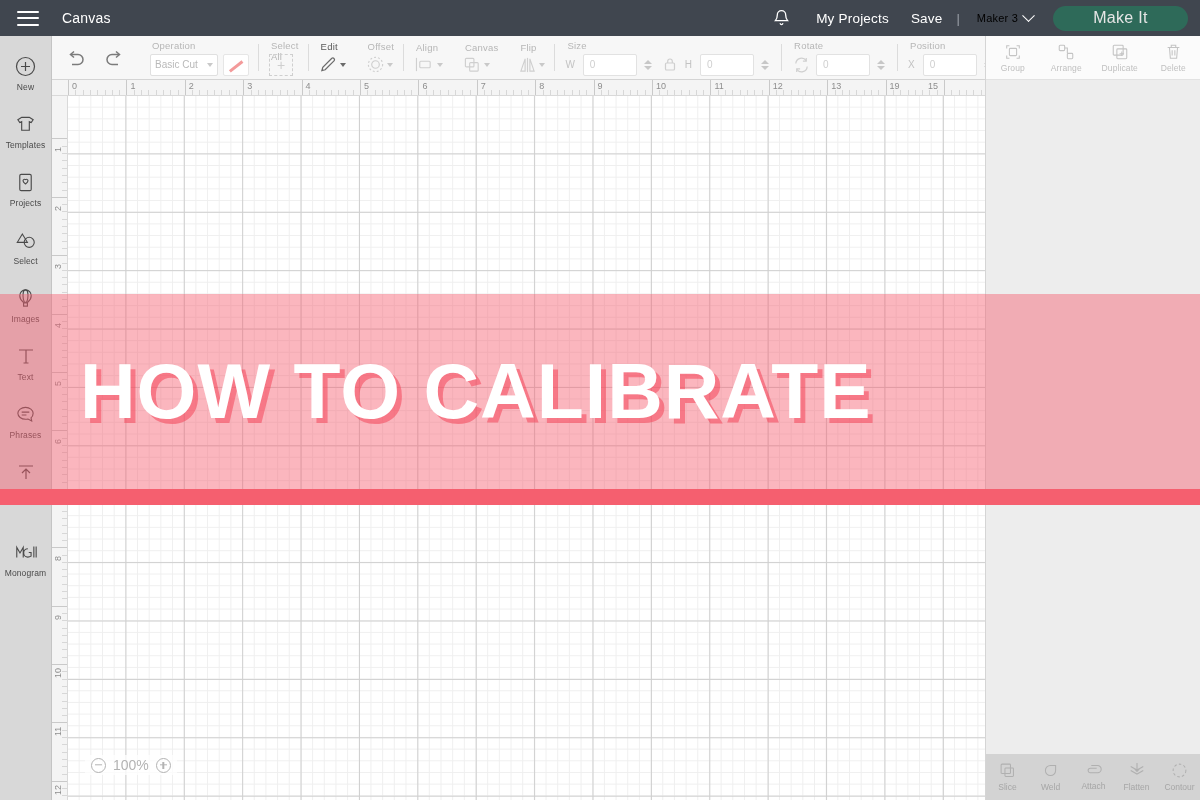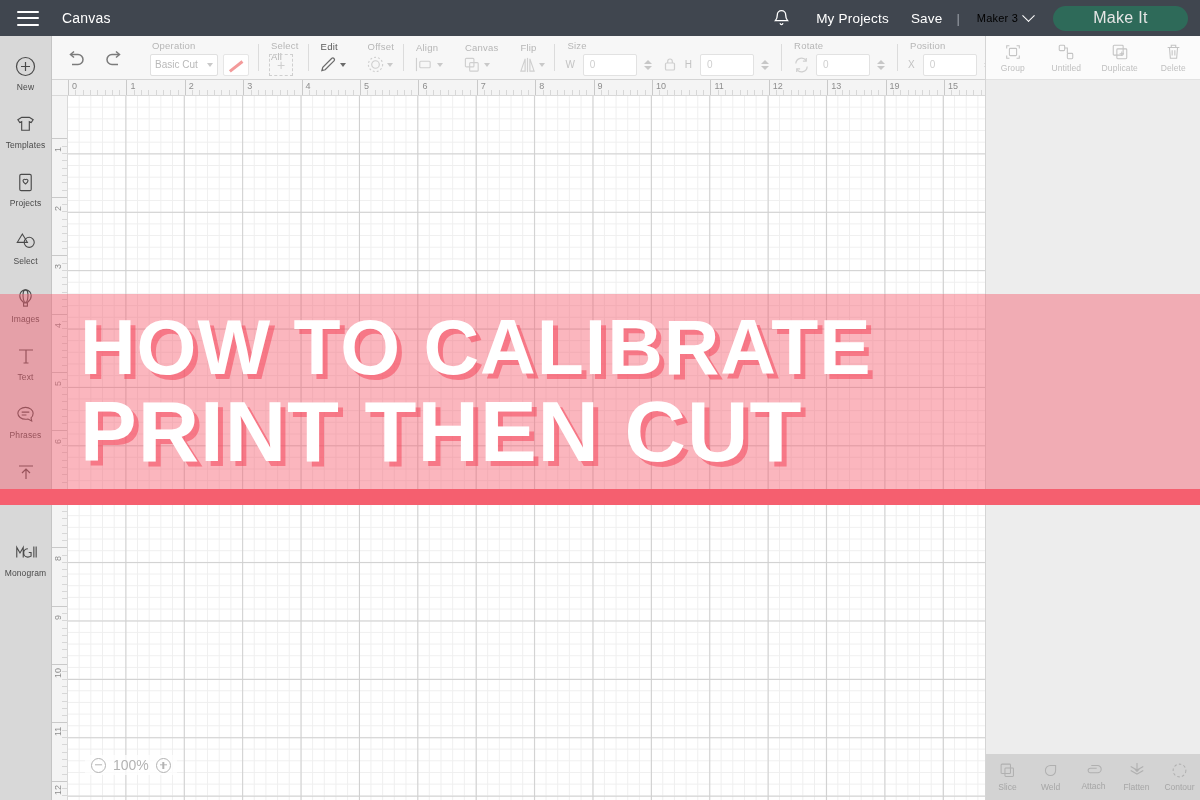--- a/index.html
+++ b/index.html
@@ -586,21 +586,21 @@
         <div class="rh-tick" style="left: 833.6px;"></div>
         <div class="rh-num" style="left: 837.6px;">19</div>
         <div class="rh-tick minor" style="left: 840.9px;"></div>
         <div class="rh-tick minor" style="left: 848.2px;"></div>
         <div class="rh-tick minor" style="left: 855.5px;"></div>
         <div class="rh-tick minor" style="left: 862.8px;"></div>
         <div class="rh-tick minor" style="left: 870.1px;"></div>
         <div class="rh-tick minor" style="left: 877.4px;"></div>
         <div class="rh-tick minor" style="left: 884.7px;"></div>
         <div class="rh-tick" style="left: 892px;"></div>
-        <div class="rh-num" style="left: 896px;">15</div>
+        <div class="rh-num" style="left: 876px;">15</div>
         <div class="rh-tick minor" style="left: 899.3px;"></div>
         <div class="rh-tick minor" style="left: 906.6px;"></div>
         <div class="rh-tick minor" style="left: 913.9px;"></div>
         <div class="rh-tick minor" style="left: 921.2px;"></div>
         <div class="rh-tick minor" style="left: 928.5px;"></div>
       </div>
     <div class="ruler-v" id="ruler-v">
         <div class="rv-tick" style="top: 42.4px;"></div>
         <div class="rv-num" style="top: 56.4px;">1</div>
         <div class="rv-tick minor" style="top: 49.7px;"></div>
@@ -720,21 +720,21 @@
           <path d="M3 6V3h3M14 3h3v3M17 14v3h-3M6 17H3v-3"></path>
         </svg>
         <span class="rtool-label">Group</span>
       </div>
       <div class="rtool">
         <svg width="18" height="18" viewBox="0 0 20 20" fill="none" stroke="#c4c4c4" stroke-width="1.2">
           <rect x="2.5" y="2.5" width="6" height="6" rx="1"></rect>
           <rect x="11.5" y="11.5" width="6" height="6" rx="1"></rect>
           <path d="M8.5 5.5h3v6"></path>
         </svg>
-        <span class="rtool-label">Untitled</span>
+        <span class="rtool-label">Arrange</span>
       </div>
       <div class="rtool">
         <svg width="18" height="18" viewBox="0 0 20 20" fill="none" stroke="#c4c4c4" stroke-width="1.2">
           <rect x="2.5" y="2.5" width="11" height="11" rx="1"></rect>
           <rect x="6.5" y="6.5" width="11" height="11" rx="1"></rect>
           <path d="M12 9.5v5M9.5 12h5"></path>
         </svg>
         <span class="rtool-label">Duplicate</span>
       </div>
       <div class="rtool">
@@ -779,16 +779,15 @@
         </svg>
         <span class="rb-label">Contour</span>
       </div>
     </div>
   </div>
 
   <div class="banner"></div>
   <div class="bstripe"></div>
   <div class="btext">
     <div class="l1">HOW TO CALIBRATE</div>
-    <div class="l2">PRINT THEN CUT</div>
   </div>
 
 </div>
 
 </body></html>

